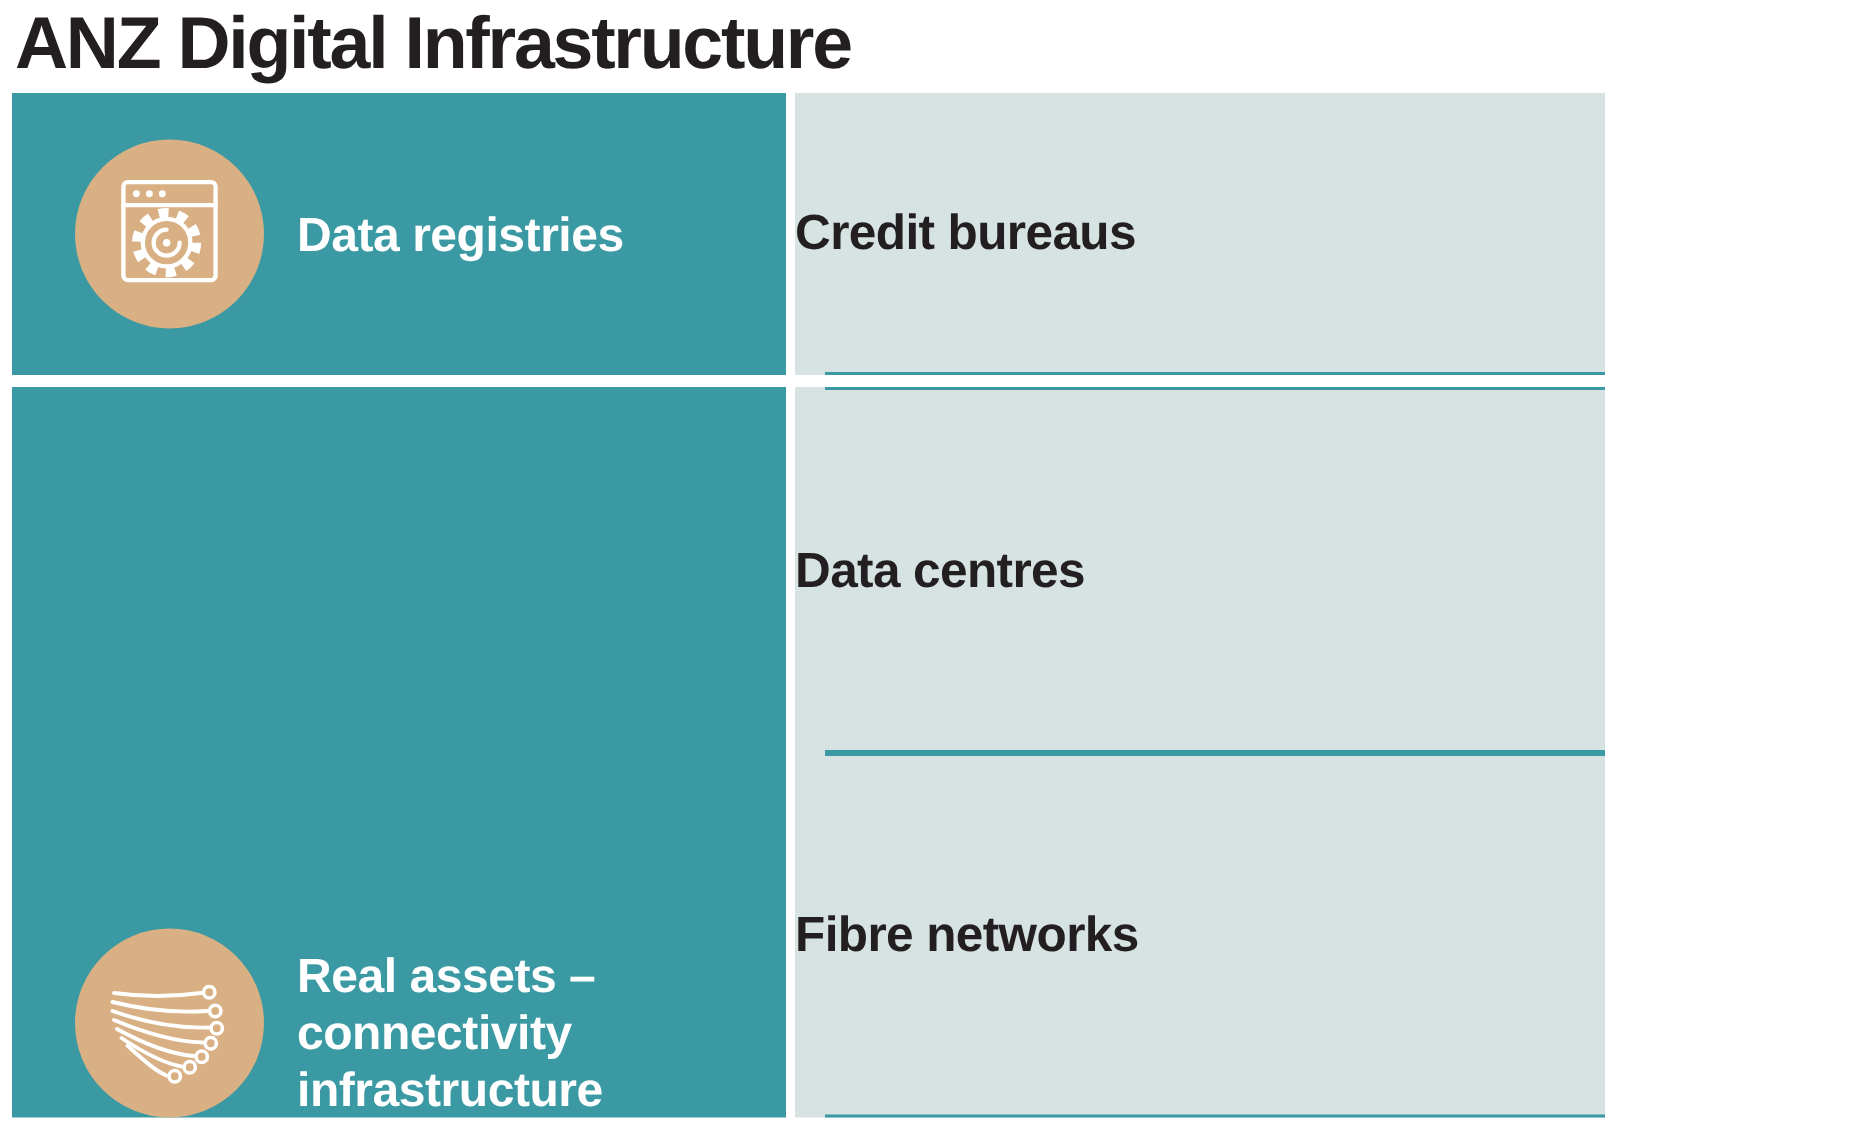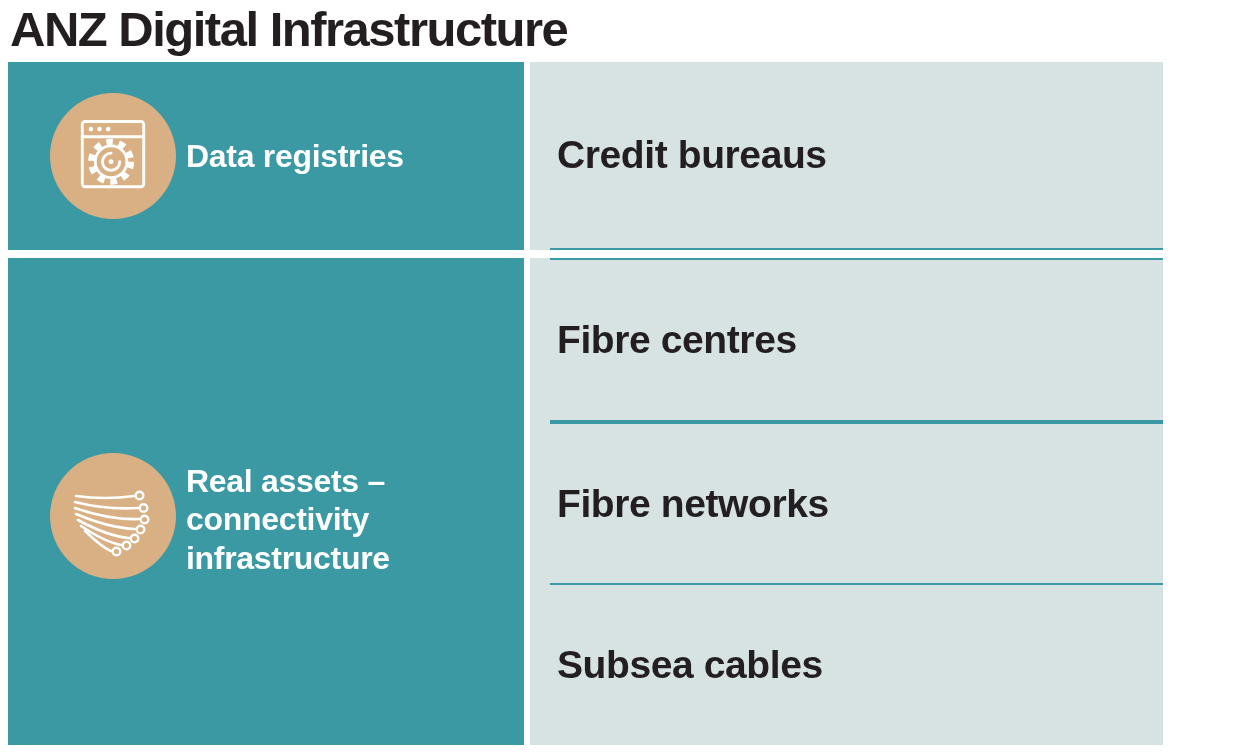--- a/index.html
+++ b/index.html
@@ -7,21 +7,21 @@
     --light: #D7E3E3;
     --tan: #D8B083;
     --text_dark: #231F20;
     --white: #FFFFFF;
   }
   * { box-sizing: border-box; margin: 0; padding: 0; }
   html, body { background: #fff; }
   body { font-family: "Liberation Sans", sans-serif; }
   .canvas {
     position: relative;
-    width: 1163px;
+    width: 1070px;
     height: 753px;
     background: var(--white, #fff);
     overflow: hidden;
   }
   .title {
     margin: 0 0 0 10px;
     height: 62px;
     line-height: 58px;
     font-size: 49px;
     font-weight: 700;
@@ -42,54 +42,53 @@
   .row-2 { height: 487px; margin-bottom: 0; }
   .cell-left {
     width: 516px;
     flex: 0 0 516px;
     background: var(--teal, #3A99A2);
     display: flex;
     flex-direction: row;
     padding-left: 42px;
   }
   .row-1 .cell-left { align-items: center; }
-  .row-2 .cell-left { align-items: center; padding-top: 28px; }
+  .row-2 .cell-left { align-items: flex-end; padding-top: 28px; }
   .icon-circle {
     width: 126px;
     height: 126px;
     flex: 0 0 126px;
     border-radius: 50%;
     background: var(--tan, #D8B083);
     display: flex;
     align-items: center;
     justify-content: center;
   }
   .icon-circle svg { display: block; }
   .cat-label {
-    margin-left: 10px;
+    margin-left: 22px;
     width: 252px;
     color: var(--white, #fff);
     font-size: 32px;
     font-weight: 700;
     line-height: 1.19;
     letter-spacing: -0.3px;
   }
   .row-2 .cat-label { margin-top: 8px; }
   .cell-right {
     flex: 1 1 auto;
     background: var(--light, #D7E3E3);
     display: flex;
     flex-direction: column;
   }
   .item {
     flex: 1 1 0;
     display: flex;
     align-items: center;
-    padding-left: 27px;
-    font-size: 39px;
+    font-size: 33px;
     font-weight: 700;
     letter-spacing: -0.4px;
     color: var(--text_dark, #231F20);
     white-space: nowrap;
   }
   .divider {
     flex: 0 0 2px;
     height: 2px;
     background: var(--teal, #3A99A2);
     margin-left: 20px;
@@ -145,23 +144,22 @@
             <circle cx="77.5" cy="63.5" r="3.8" stroke-width="2.4"></circle>
             <circle cx="71.5" cy="72.5" r="3.8" stroke-width="2.4"></circle>
             <circle cx="63.5" cy="79.5" r="3.8" stroke-width="2.4"></circle>
             <circle cx="53.5" cy="85.5" r="3.8" stroke-width="2.4"></circle>
           </svg>
         </div>
         <div class="cat-label">Real assets – connectivity infrastructure</div>
       </div>
       <div class="cell-right">
         <div class="divider"></div>
-        <div class="item">Fibre centres</div>
+        <div class="item">Data centres</div>
         <div class="divider"></div>
         <div class="divider"></div>
         <div class="item">Fibre networks</div>
         <div class="divider"></div>
-        <div class="item">Subsea cables</div>
       </div>
     </section>
 
   </div>
 </div>
 
 </body></html>

